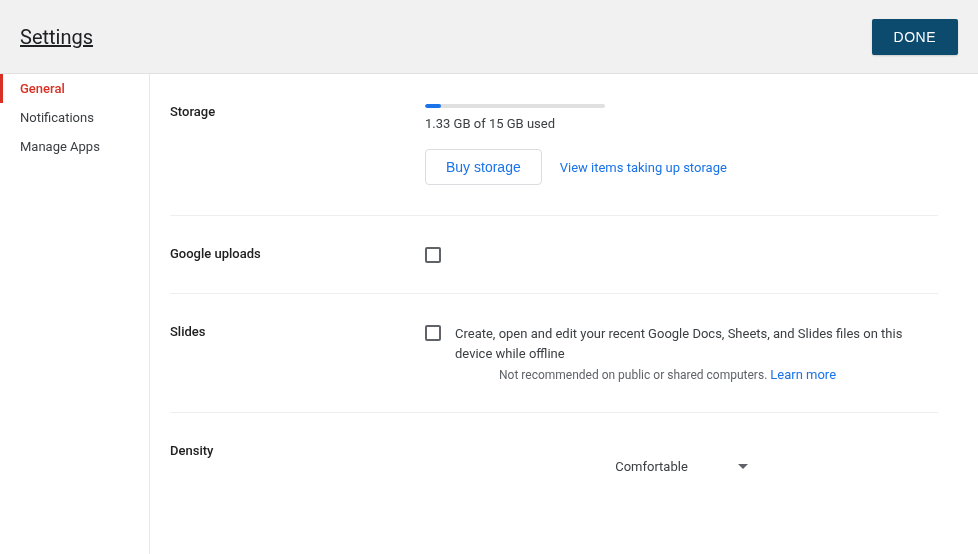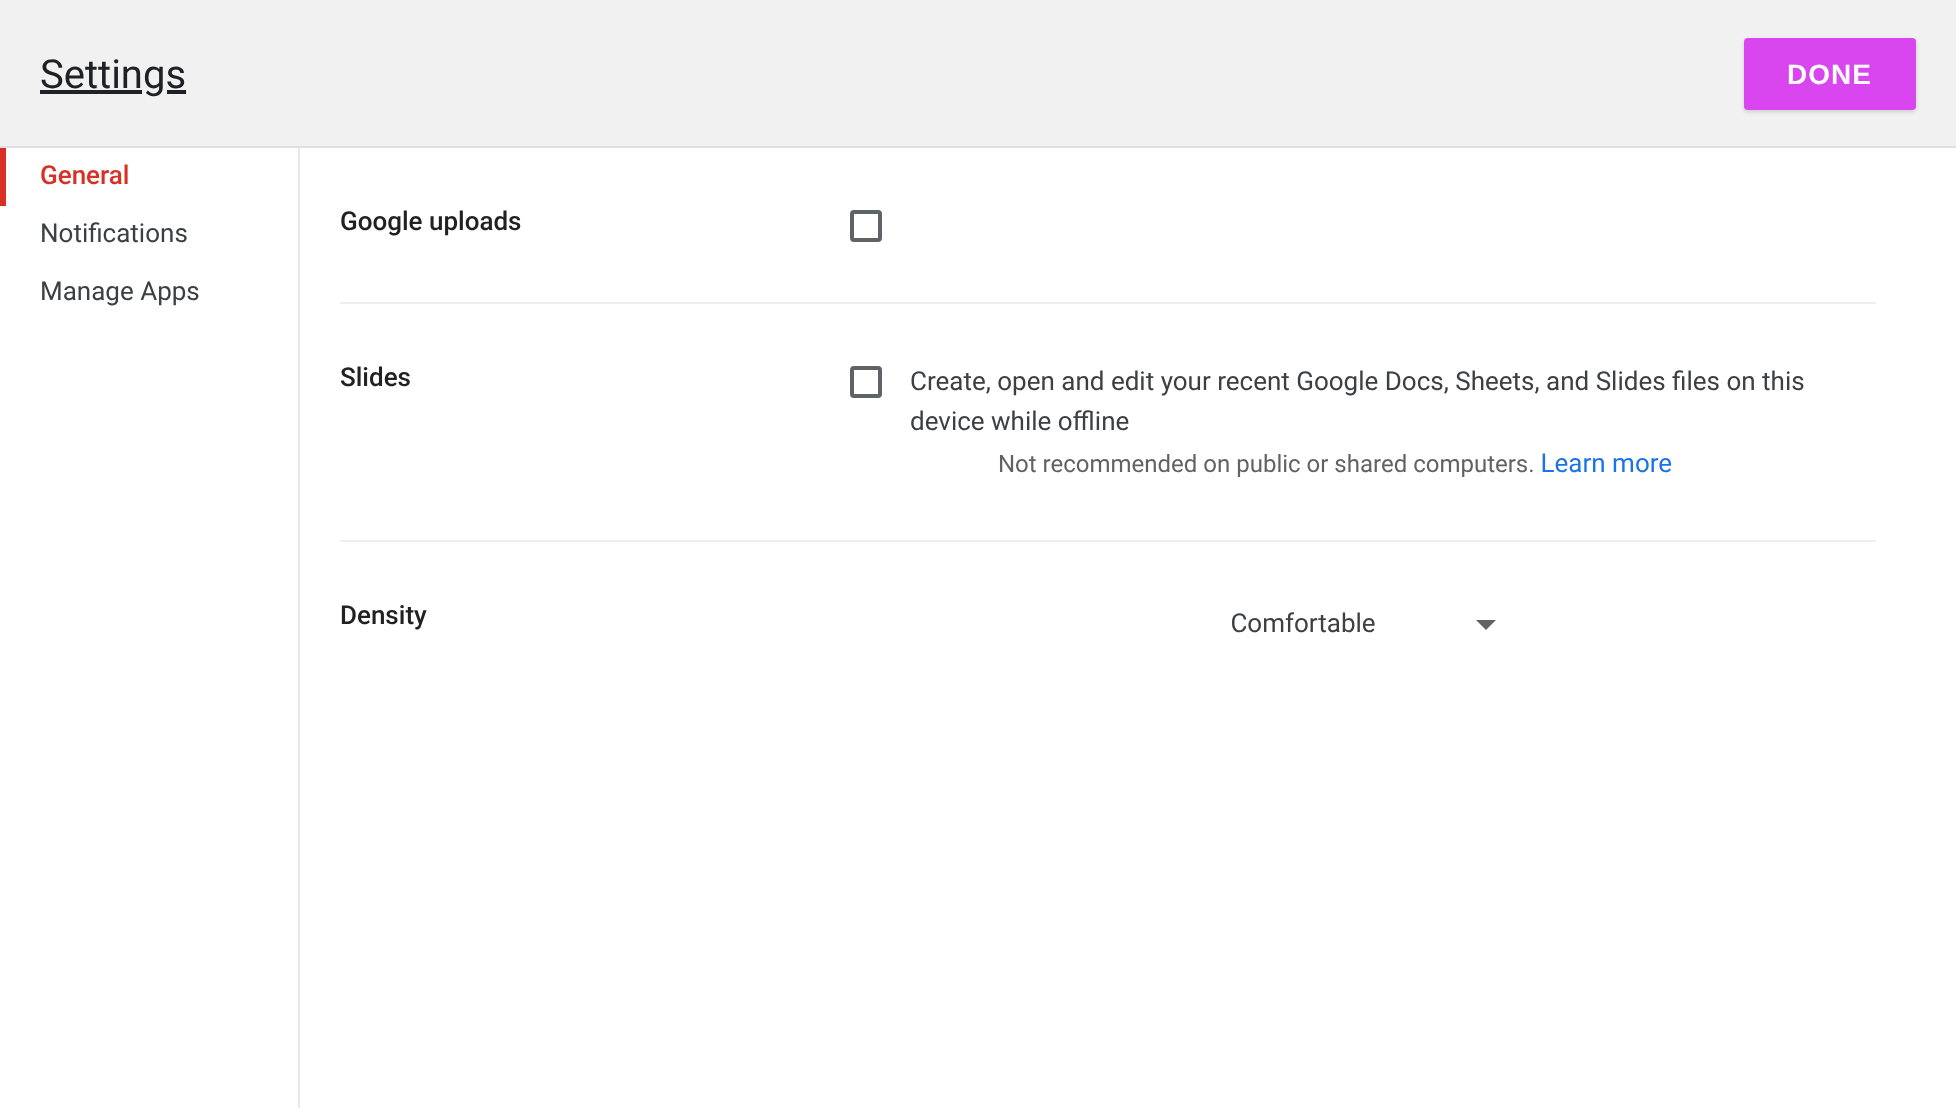--- a/index.html
+++ b/index.html
@@ -21,28 +21,28 @@
     justify-content: space-between;
     padding: 0 20px;
   }
   .header-title {
     font-size: 20px;
     color: #202124;
     font-weight: 400;
     text-decoration: underline;
   }
   .done-btn {
-    background: #d946ef;
+    background: #0c4a6e;
     color: #fff;
     border: none;
     border-radius: 2px;
     height: 36px;
     padding: 0 22px;
     font-size: 14px;
-    font-weight: 700;
+    font-weight: 400;
     letter-spacing: 0.5px;
     cursor: pointer;
     box-shadow: 0 1px 2px rgba(0,0,0,0.15);
   }
   .body {
     display: flex;
     height: calc(100% - 74px);
   }
   .sidebar {
     width: 150px;
@@ -135,21 +135,21 @@
     margin-top: 1px;
   }
   .checkbox-label { font-size: 13px; color: #3c4043; line-height: 1.5; }
   .helper-text { font-size: 12px; color: #5f6368; margin-top: 4px; margin-left: 44px; }
   .select-row {
     display: flex;
     align-items: center;
     justify-content: center;
     gap: 50px;
     width: 260px;
-    margin: 4px auto;
+    margin: 16px auto;
     cursor: pointer;
   }
   .select-value { font-size: 13px; color: #3c4043; }
   .dropdown-icon {
     width: 0; height: 0;
     border-left: 5px solid transparent;
     border-right: 5px solid transparent;
     border-top: 5px solid #5f6368;
   }
   .ext-icon {
@@ -173,20 +173,33 @@
     <div class="sidebar-item">
       <span>Notifications</span>
     </div>
     <div class="sidebar-item">
       <span>Manage Apps</span>
     </div>
   </div>
 
   <div class="main">
 
+    <div class="section">
+      <div class="section-label">Storage</div>
+      <div class="section-content">
+        <div class="progress-bar">
+          <div class="progress-fill" style="width:9%"></div>
+        </div>
+        <div class="storage-text">1.33 GB of 15 GB used</div>
+        <div class="row">
+          <button class="btn-outline">Buy storage</button>
+          <span class="link">View items taking up storage</span>
+        </div>
+      </div>
+    </div>
 
     <div class="section">
       <div class="section-label">Google uploads</div>
       <div class="section-content">
         <div class="checkbox-row">
           <div class="checkbox"></div>
         </div>
       </div>
     </div>
 

